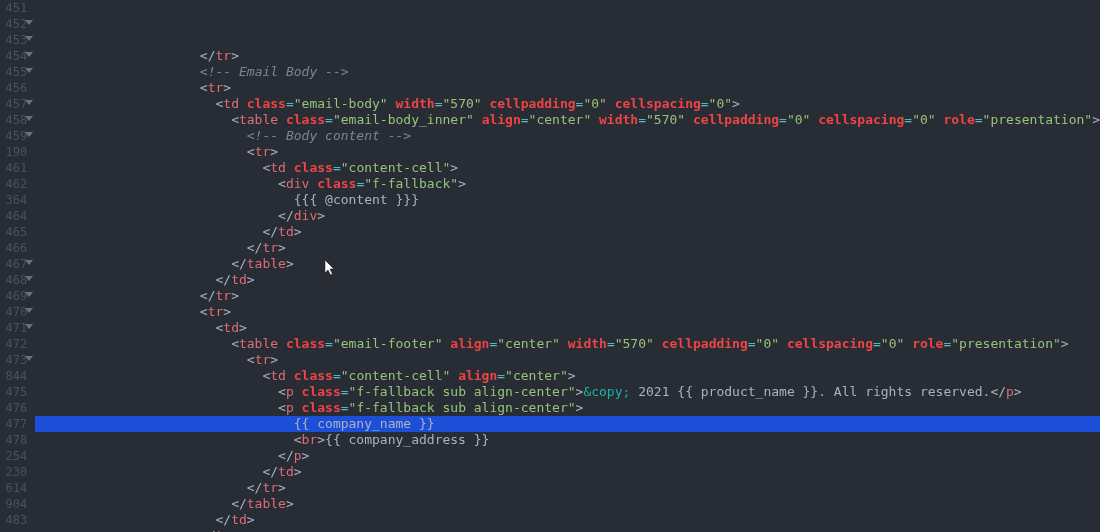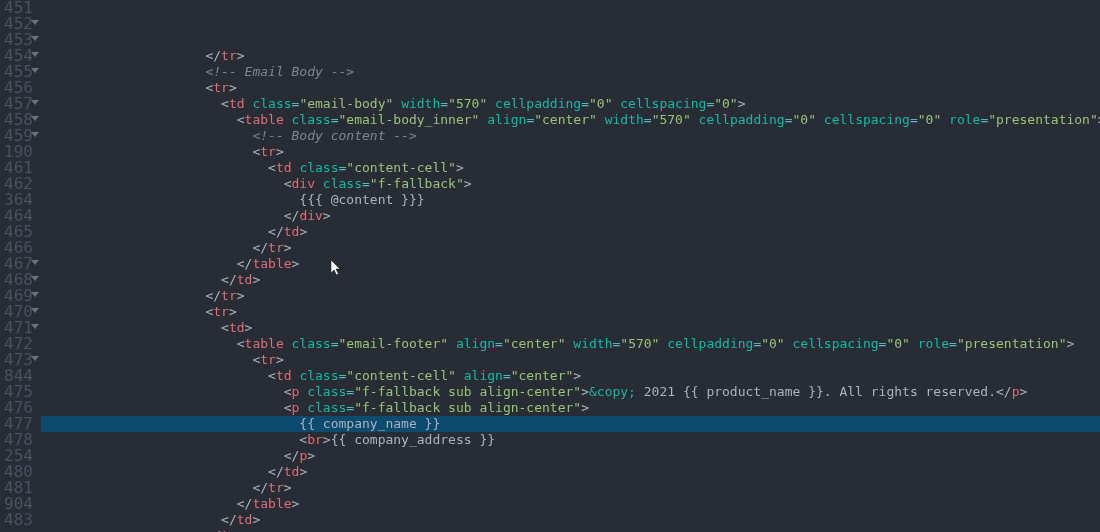--- a/index.html
+++ b/index.html
@@ -17,21 +17,21 @@
   height: 100%;
 }
 .gutter {
   background: #282c34;
   color: #495162;
   text-align: right;
   padding: 0 8px 0 4px;
   user-select: none;
   width: 50px;
   line-height: 16px;
-  font-size: 16px;
+  font-size: 12px;
 }
 .gutter-line {
   height: 16px;
   position: relative;
 }
 .fold {
   position: absolute;
   right: -6px;
   top: 4px;
   width: 0;
@@ -45,24 +45,24 @@
   flex: 1;
   line-height: 16px;
   white-space: pre;
   position: relative;
 }
 .code-line {
   height: 16px;
   padding-left: 8px;
 }
 .highlight-line {
-  background: #0c4a6e;
+  background: #1d4ed8;
 }
 .tag { color: #e06c75; }
-.attr { color: #14b8a6; }
+.attr { color: #ef4444; font-weight: bold; }
 .op { color: #56b6c2; }
 .str { color: #98c379; }
 .comment { color: #7f848e; font-style: italic; }
 .entity { color: #14b8a6; }
 .text { color: #abb2bf; text-align: center; }
 .angle { color: #abb2bf; }
 .cursor {
   position: absolute;
   left: 290px;
   top: 260px;
@@ -98,22 +98,22 @@
       <div class="gutter-line">470<span class="fold"></span></div>
       <div class="gutter-line">471<span class="fold"></span></div>
       <div class="gutter-line">472</div>
       <div class="gutter-line">473<span class="fold"></span></div>
       <div class="gutter-line">844</div>
       <div class="gutter-line">475</div>
       <div class="gutter-line">476</div>
       <div class="gutter-line">477</div>
       <div class="gutter-line">478</div>
       <div class="gutter-line">254</div>
-      <div class="gutter-line">480</div>
-      <div class="gutter-line">481</div>
+      <div class="gutter-line">230</div>
+      <div class="gutter-line">614</div>
       <div class="gutter-line">904</div>
       <div class="gutter-line">483</div>
     </div>
   <div class="code" id="code">
     
   <div class="code-line">                    <span class="angle">&lt;/</span><span class="tag">tr</span><span class="angle">&gt;</span></div><div class="code-line">                    <span class="comment">&lt;!-- Email Body --&gt;</span></div><div class="code-line">                    <span class="angle">&lt;</span><span class="tag">tr</span><span class="angle">&gt;</span></div><div class="code-line">                      <span class="angle">&lt;</span><span class="tag">td</span><span class="text"> </span><span class="attr">class</span><span class="op">=</span><span class="str">"email-body"</span><span class="text"> </span><span class="attr">width</span><span class="op">=</span><span class="str">"570"</span><span class="text"> </span><span class="attr">cellpadding</span><span class="op">=</span><span class="str">"0"</span><span class="text"> </span><span class="attr">cellspacing</span><span class="op">=</span><span class="str">"0"</span><span class="angle">&gt;</span></div><div class="code-line">                        <span class="angle">&lt;</span><span class="tag">table</span><span class="text"> </span><span class="attr">class</span><span class="op">=</span><span class="str">"email-body_inner"</span><span class="text"> </span><span class="attr">align</span><span class="op">=</span><span class="str">"center"</span><span class="text"> </span><span class="attr">width</span><span class="op">=</span><span class="str">"570"</span><span class="text"> </span><span class="attr">cellpadding</span><span class="op">=</span><span class="str">"0"</span><span class="text"> </span><span class="attr">cellspacing</span><span class="op">=</span><span class="str">"0"</span><span class="text"> </span><span class="attr">role</span><span class="op">=</span><span class="str">"presentation"</span><span class="angle">&gt;</span></div><div class="code-line">                          <span class="comment">&lt;!-- Body content --&gt;</span></div><div class="code-line">                          <span class="angle">&lt;</span><span class="tag">tr</span><span class="angle">&gt;</span></div><div class="code-line">                            <span class="angle">&lt;</span><span class="tag">td</span><span class="text"> </span><span class="attr">class</span><span class="op">=</span><span class="str">"content-cell"</span><span class="angle">&gt;</span></div><div class="code-line">                              <span class="angle">&lt;</span><span class="tag">div</span><span class="text"> </span><span class="attr">class</span><span class="op">=</span><span class="str">"f-fallback"</span><span class="angle">&gt;</span></div><div class="code-line">                                <span class="text">{{{ @content }}}</span></div><div class="code-line">                              <span class="angle">&lt;/</span><span class="tag">div</span><span class="angle">&gt;</span></div><div class="code-line">                            <span class="angle">&lt;/</span><span class="tag">td</span><span class="angle">&gt;</span></div><div class="code-line">                          <span class="angle">&lt;/</span><span class="tag">tr</span><span class="angle">&gt;</span></div><div class="code-line">                        <span class="angle">&lt;/</span><span class="tag">table</span><span class="angle">&gt;</span></div><div class="code-line">                      <span class="angle">&lt;/</span><span class="tag">td</span><span class="angle">&gt;</span></div><div class="code-line">                    <span class="angle">&lt;/</span><span class="tag">tr</span><span class="angle">&gt;</span></div><div class="code-line">                    <span class="angle">&lt;</span><span class="tag">tr</span><span class="angle">&gt;</span></div><div class="code-line">                      <span class="angle">&lt;</span><span class="tag">td</span><span class="angle">&gt;</span></div><div class="code-line">                        <span class="angle">&lt;</span><span class="tag">table</span><span class="text"> </span><span class="attr">class</span><span class="op">=</span><span class="str">"email-footer"</span><span class="text"> </span><span class="attr">align</span><span class="op">=</span><span class="str">"center"</span><span class="text"> </span><span class="attr">width</span><span class="op">=</span><span class="str">"570"</span><span class="text"> </span><span class="attr">cellpadding</span><span class="op">=</span><span class="str">"0"</span><span class="text"> </span><span class="attr">cellspacing</span><span class="op">=</span><span class="str">"0"</span><span class="text"> </span><span class="attr">role</span><span class="op">=</span><span class="str">"presentation"</span><span class="angle">&gt;</span></div><div class="code-line">                          <span class="angle">&lt;</span><span class="tag">tr</span><span class="angle">&gt;</span></div><div class="code-line">                            <span class="angle">&lt;</span><span class="tag">td</span><span class="text"> </span><span class="attr">class</span><span class="op">=</span><span class="str">"content-cell"</span><span class="text"> </span><span class="attr">align</span><span class="op">=</span><span class="str">"center"</span><span class="angle">&gt;</span></div><div class="code-line">                              <span class="angle">&lt;</span><span class="tag">p</span><span class="text"> </span><span class="attr">class</span><span class="op">=</span><span class="str">"f-fallback sub align-center"</span><span class="angle">&gt;</span><span class="entity">&amp;copy;</span><span class="text"> 2021 {{ product_name }}. All rights reserved.</span><span class="angle">&lt;/</span><span class="tag">p</span><span class="angle">&gt;</span></div><div class="code-line">                              <span class="angle">&lt;</span><span class="tag">p</span><span class="text"> </span><span class="attr">class</span><span class="op">=</span><span class="str">"f-fallback sub align-center"</span><span class="angle">&gt;</span></div><div class="code-line highlight-line">                                <span class="text">{{ company_name }}</span></div><div class="code-line">                                <span class="angle">&lt;</span><span class="tag">br</span><span class="angle">&gt;</span><span class="text">{{ company_address }}</span></div><div class="code-line">                              <span class="angle">&lt;/</span><span class="tag">p</span><span class="angle">&gt;</span></div><div class="code-line">                            <span class="angle">&lt;/</span><span class="tag">td</span><span class="angle">&gt;</span></div><div class="code-line">                          <span class="angle">&lt;/</span><span class="tag">tr</span><span class="angle">&gt;</span></div><div class="code-line">                        <span class="angle">&lt;/</span><span class="tag">table</span><span class="angle">&gt;</span></div><div class="code-line">                      <span class="angle">&lt;/</span><span class="tag">td</span><span class="angle">&gt;</span></div><div class="code-line">                    <span class="angle">&lt;/</span><span class="tag">tr</span><span class="angle">&gt;</span></div><svg class="cursor" viewBox="0 0 12 16">
       <path d="M0 0 L0 13 L3 10 L5.5 15 L7.5 14 L5 9 L9 9 Z" fill="#ffffff" stroke="#000" stroke-width="0.5"></path>
     </svg></div>
 </div>
 

